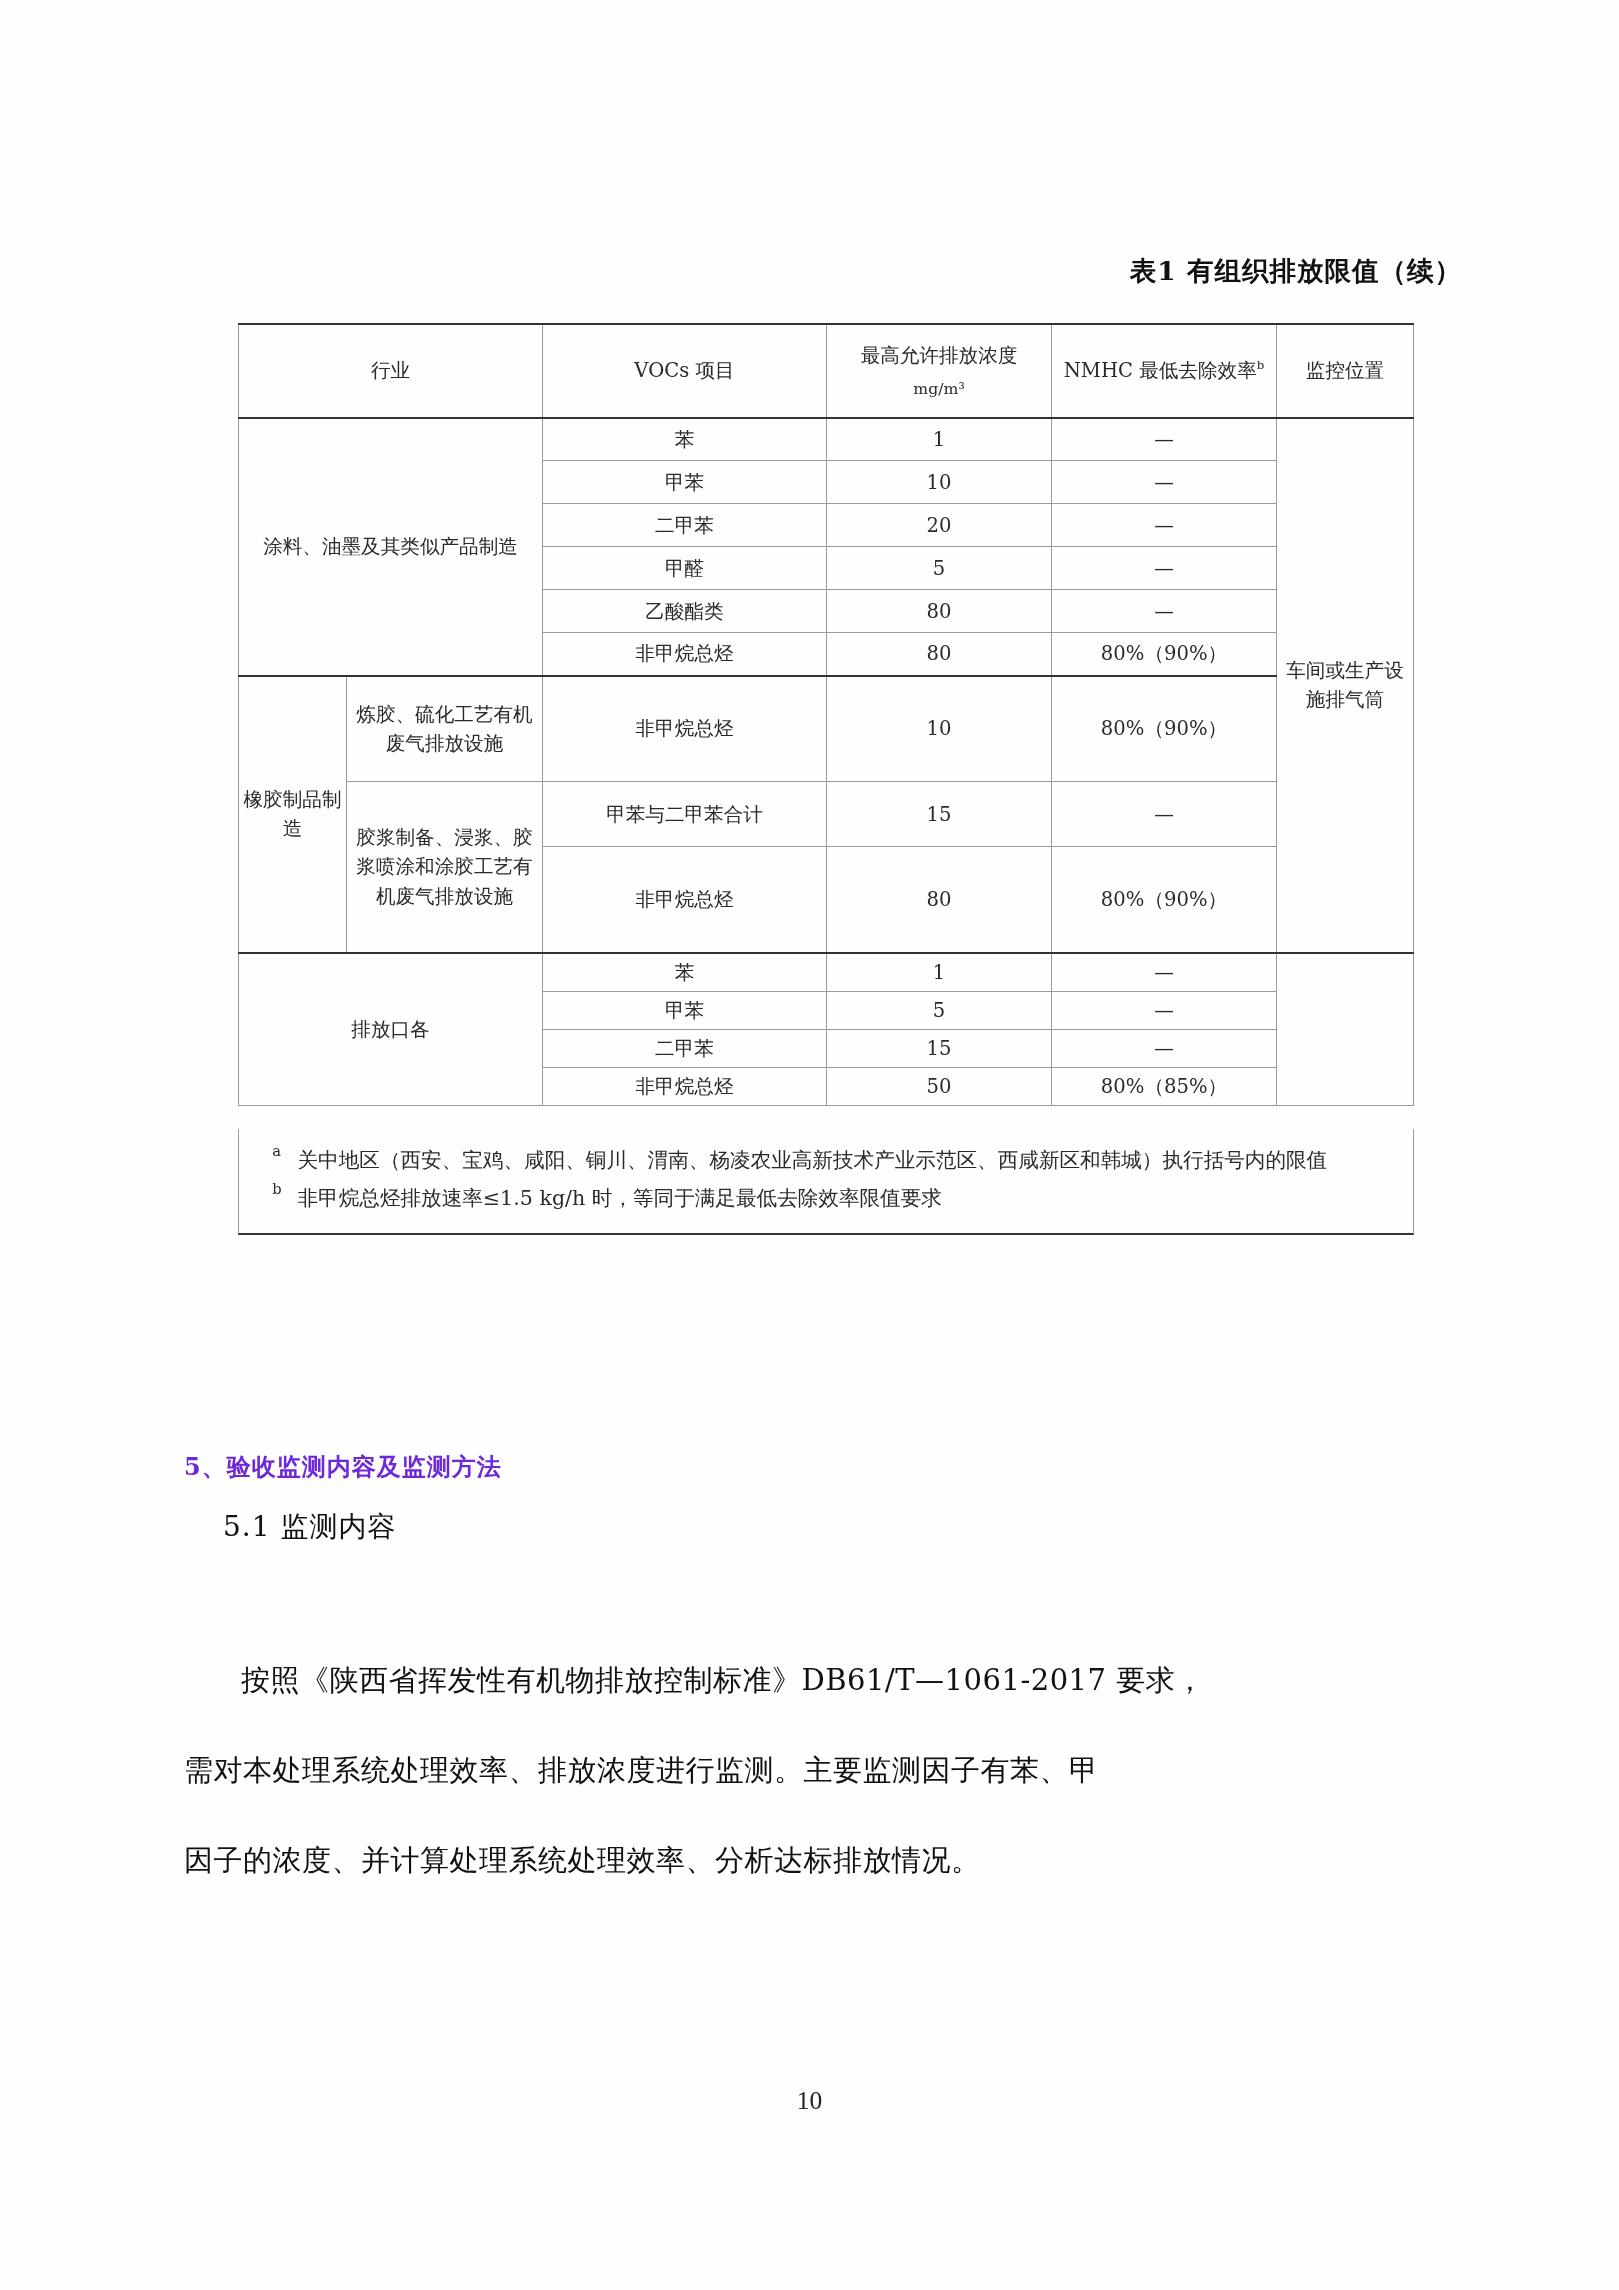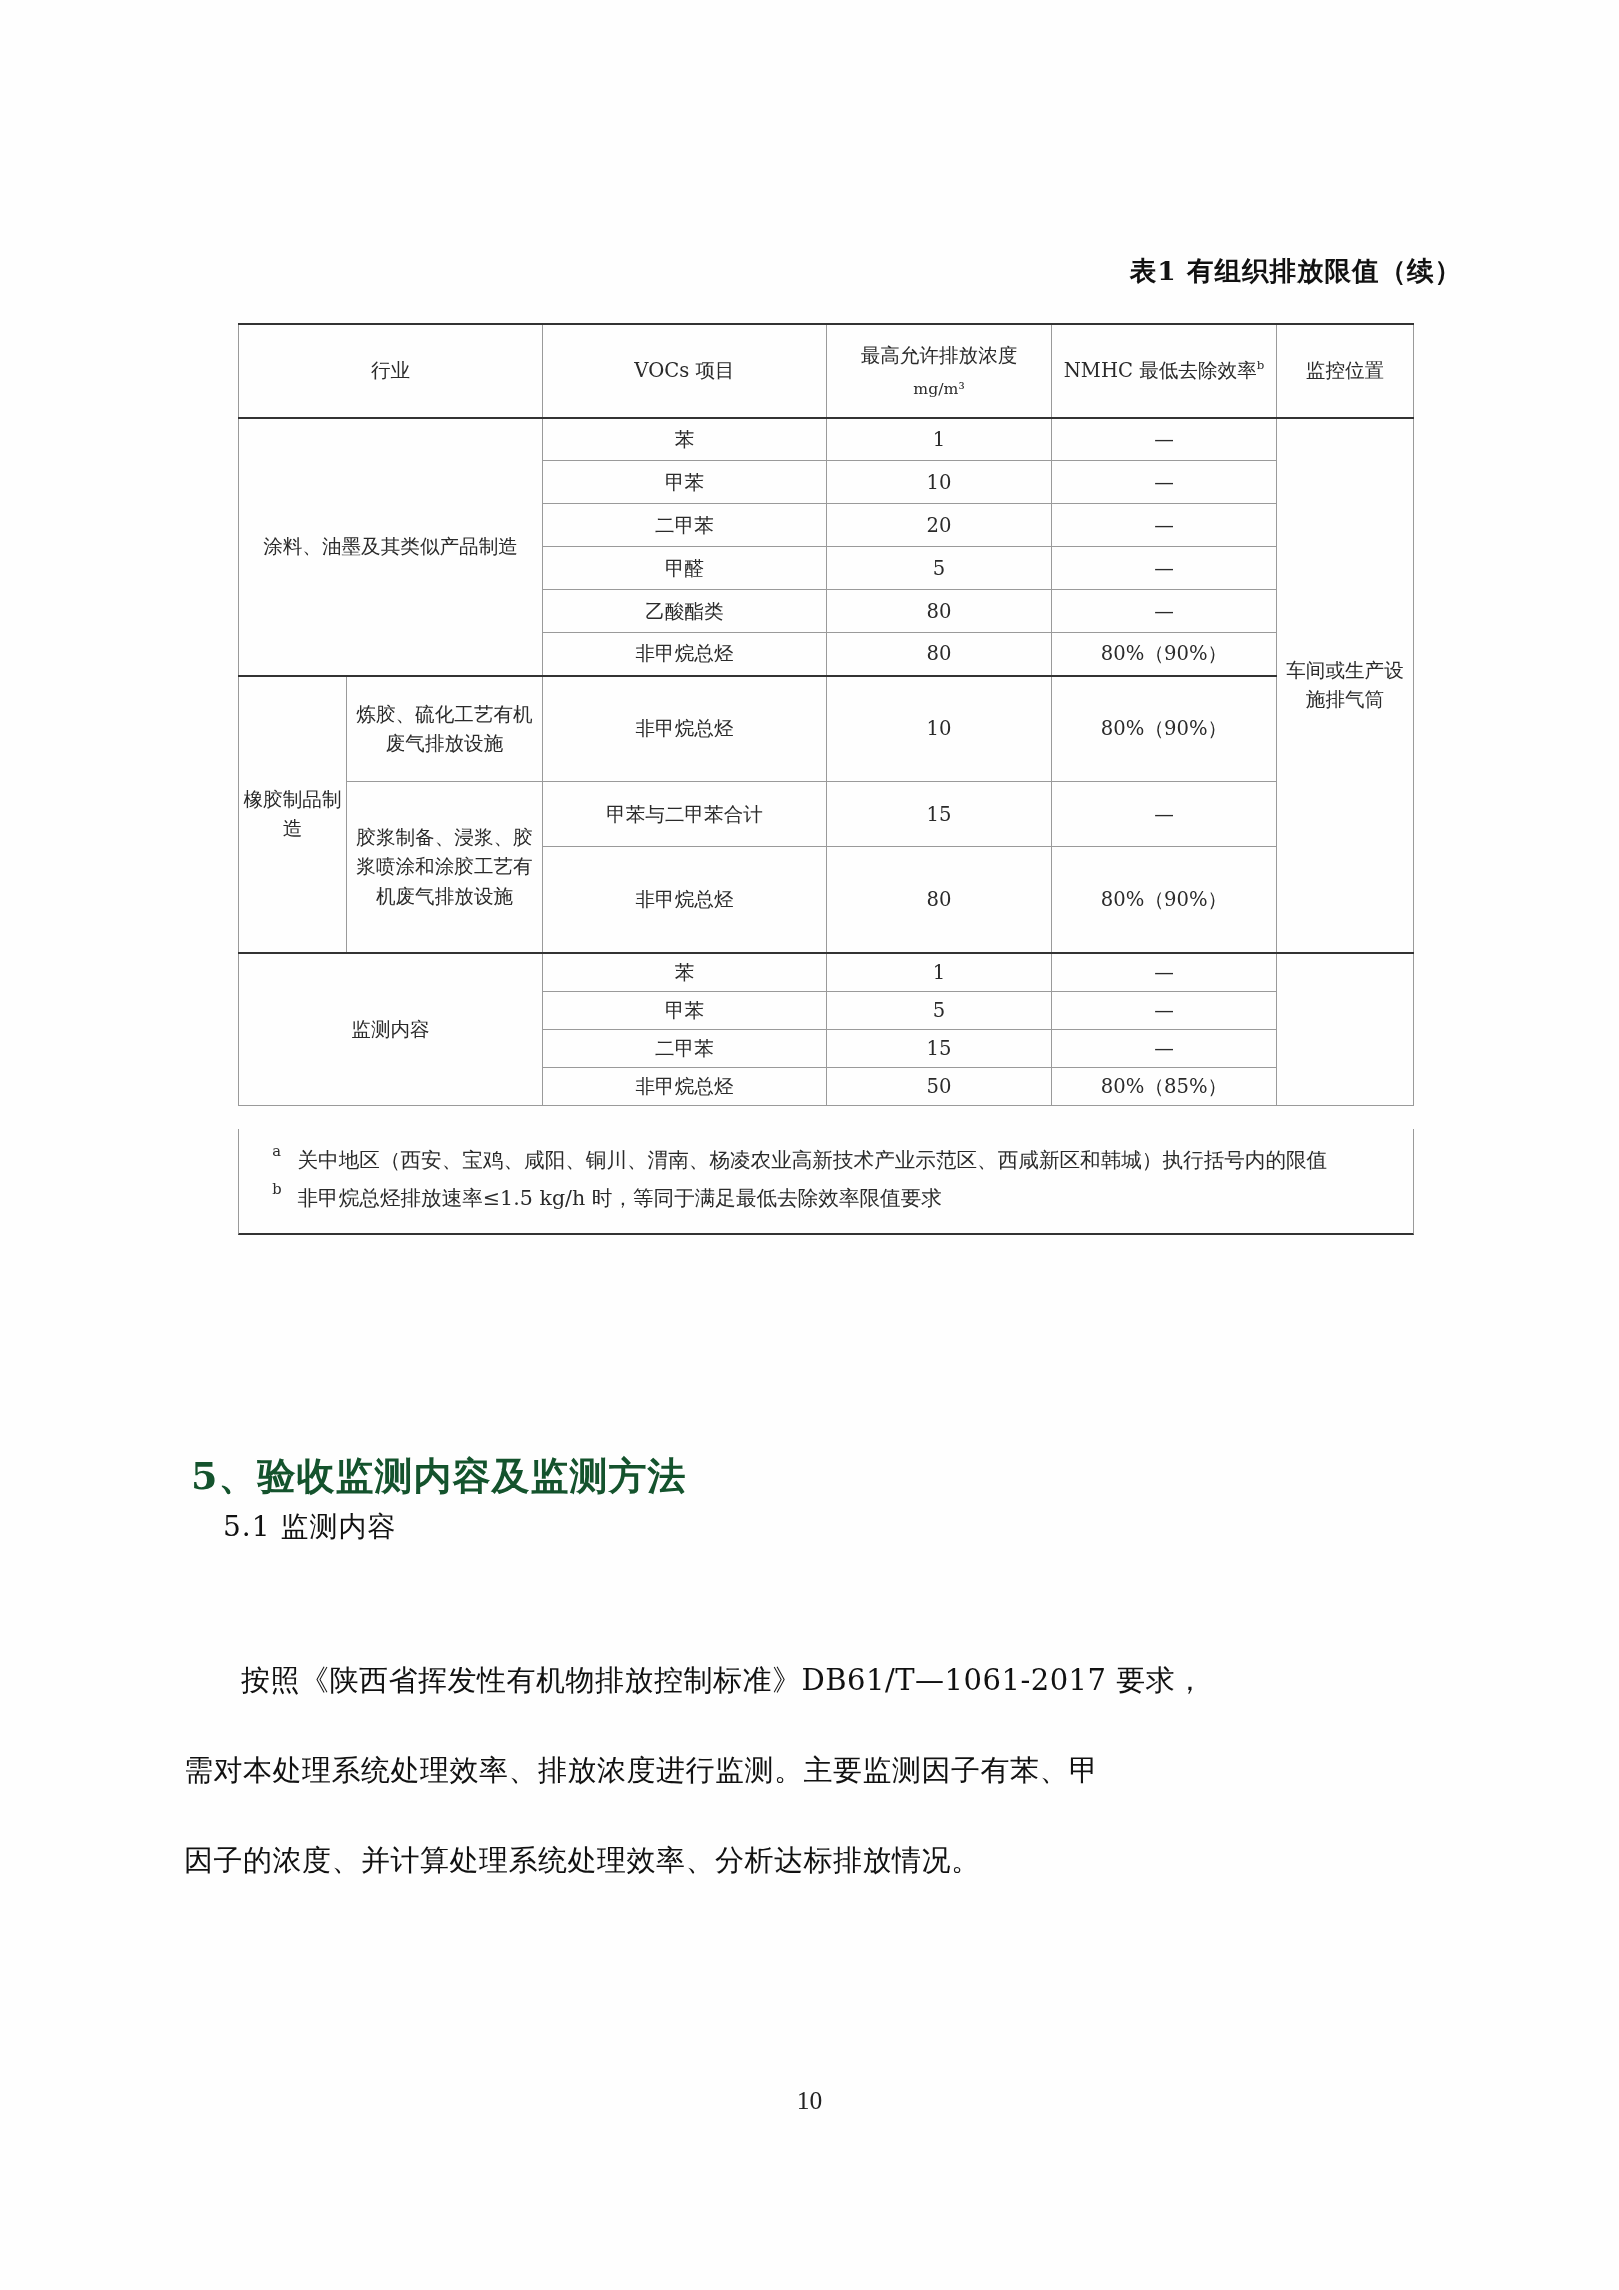--- a/index.html
+++ b/index.html
@@ -111,26 +111,25 @@
     left: 7.8px;
     top: -3.9px;
     font-size: 14.7px;
   }
 
   
   .heading {
     position: absolute;
     top: 1451px;
     left: 184px;
-    font-size: 38px;
+    font-size: 24px;
     font-weight: bold;
     font-family: "DejaVu Serif", "Liberation Serif", serif;
     letter-spacing: 1px;
-    color: #14532d;
-    margin-left: 7px;
+    color: #6d28d9;
   }
   .subheading {
     position: absolute;
     top: 1508px;
     left: 223px;
     font-size: 28px;
     font-family: "DejaVu Serif", "Liberation Serif", serif;
     color: #111;
     letter-spacing: 1px;
   }
@@ -242,21 +241,21 @@
           <td>15</td>
           <td class="dash">—</td>
         </tr>
         <tr class="rowh-big">
           <td>非甲烷总烃</td>
           <td>80</td>
           <td>80%（90%）</td>
         </tr>
 
         <tr class="rowh-small outer-top">
-          <td colspan="2" rowspan="4">监测内容</td>
+          <td colspan="2" rowspan="4">排放口各</td>
           <td>苯</td>
           <td>1</td>
           <td class="dash">—</td>
           <td rowspan="4"></td>
         </tr>
         <tr class="rowh-small">
           <td>甲苯</td>
           <td>5</td>
           <td class="dash">—</td>
         </tr>

